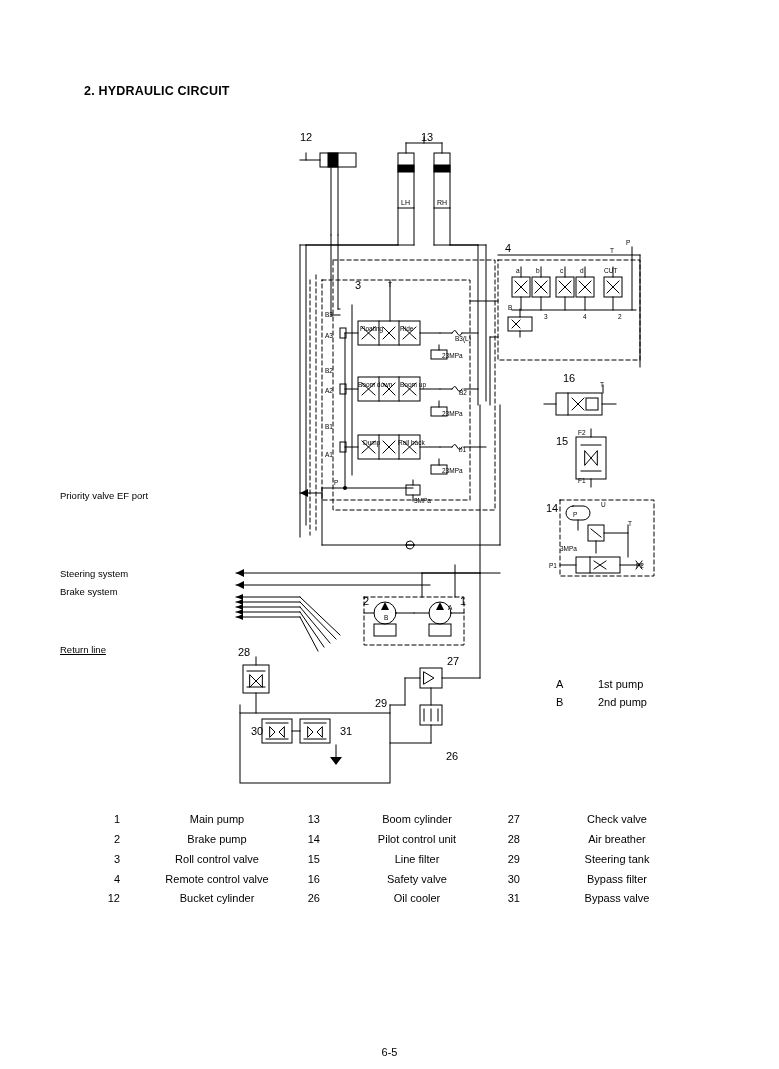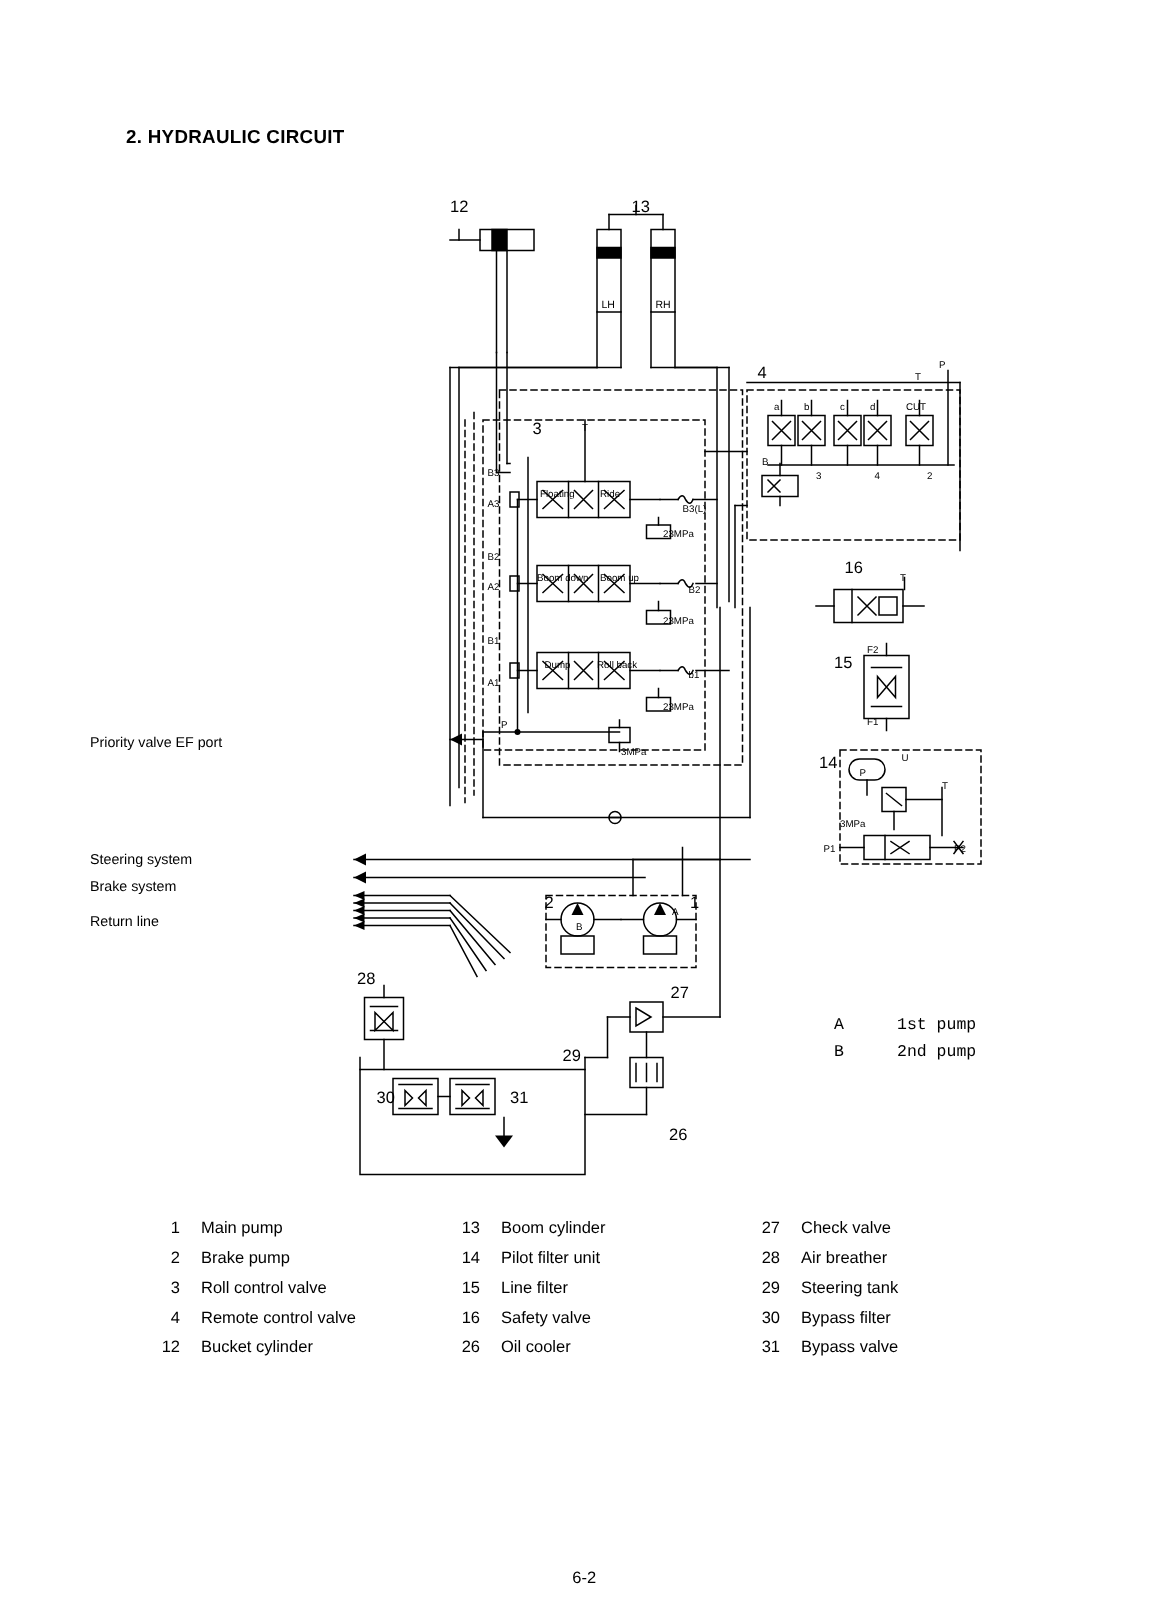--- a/index.html
+++ b/index.html
@@ -36,34 +36,35 @@
   }
   .legend table {
     border-collapse: collapse;
     width: 100%;
   }
   .legend td {
     padding: 0 0 5px 0;
     vertical-align: top;
     font-size: 11px;
     line-height: 1.35;
+    text-align: center;
   }
   .legend td.num {
     width: 34px;
     text-align: right;
     padding-right: 14px;
   }
   .legend td.lbl { width: 166px; }
   .pumpkey {
     position: absolute;
     left: 556px;
     top: 678px;
     font-size: 11px;
   }
-  .pumpkey div { margin-bottom: 6px; font-family: Liberation Mono, monospace; }
+  .pumpkey div { margin-bottom: 6px; }
   .pumpkey span.k { display: inline-block; width: 42px; }
   #footer {
     position: absolute;
     left: 0; top: 1046px;
     width: 779px;
     text-align: center;
     font-size: 11px;
   }
   .lbl-left {
     position: absolute;
@@ -398,21 +399,21 @@
     <text x="448" y="505">A</text>
     <text x="401" y="100" font-size="7">LH</text>
     <text x="437" y="100" font-size="7">RH</text>
   </g>
 </svg>
 </div>
 
 <div class="lbl-left" style="left:60px; top:490px; width:170px;">Priority valve EF port</div>
 <div class="lbl-left" style="left:60px; top:568px; width:170px;">Steering system</div>
 <div class="lbl-left" style="left:60px; top:586px; width:170px;">Brake system</div>
-<div class="lbl-left" style="left:60px; top:609px; width:170px;">Return line</div>
+<div class="lbl-left" style="left:60px; top:644px; width:170px;text-decoration:underline;">Return line</div>
 
 <div class="pumpkey">
   <div><span class="k">A</span><span>1st pump</span></div>
   <div><span class="k">B</span><span>2nd pump</span></div>
 </div>
 
 <div class="legend">
   <table>
     <tbody>
       <tr>
@@ -420,21 +421,21 @@
         <td class="lbl">Main pump</td>
         <td class="num">13</td>
         <td class="lbl">Boom cylinder</td>
         <td class="num">27</td>
         <td class="lbl">Check valve</td>
       </tr>
       <tr>
         <td class="num">2</td>
         <td class="lbl">Brake pump</td>
         <td class="num">14</td>
-        <td class="lbl">Pilot filter unit</td>
+        <td class="lbl">Pilot control unit</td>
         <td class="num">28</td>
         <td class="lbl">Air breather</td>
       </tr>
       <tr>
         <td class="num">3</td>
         <td class="lbl">Roll control valve</td>
         <td class="num">15</td>
         <td class="lbl">Line filter</td>
         <td class="num">29</td>
         <td class="lbl">Steering tank</td>
@@ -452,13 +453,13 @@
         <td class="lbl">Bucket cylinder</td>
         <td class="num">26</td>
         <td class="lbl">Oil cooler</td>
         <td class="num">31</td>
         <td class="lbl">Bypass valve</td>
       </tr>
     </tbody>
   </table>
 </div>
 
-<div id="footer">6-2</div>
+<div id="footer">6-5</div>
 
 </body></html>

